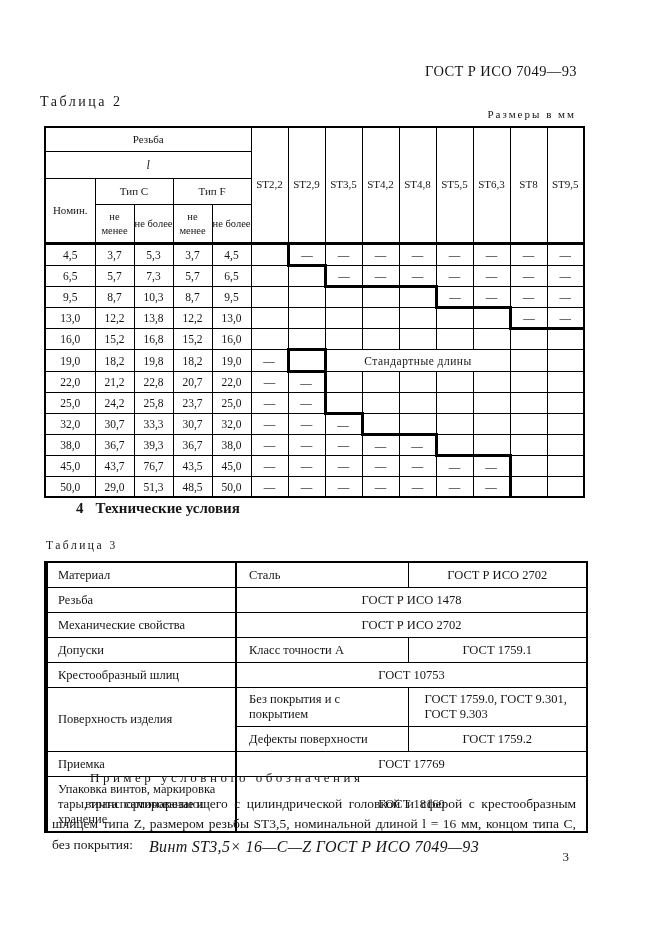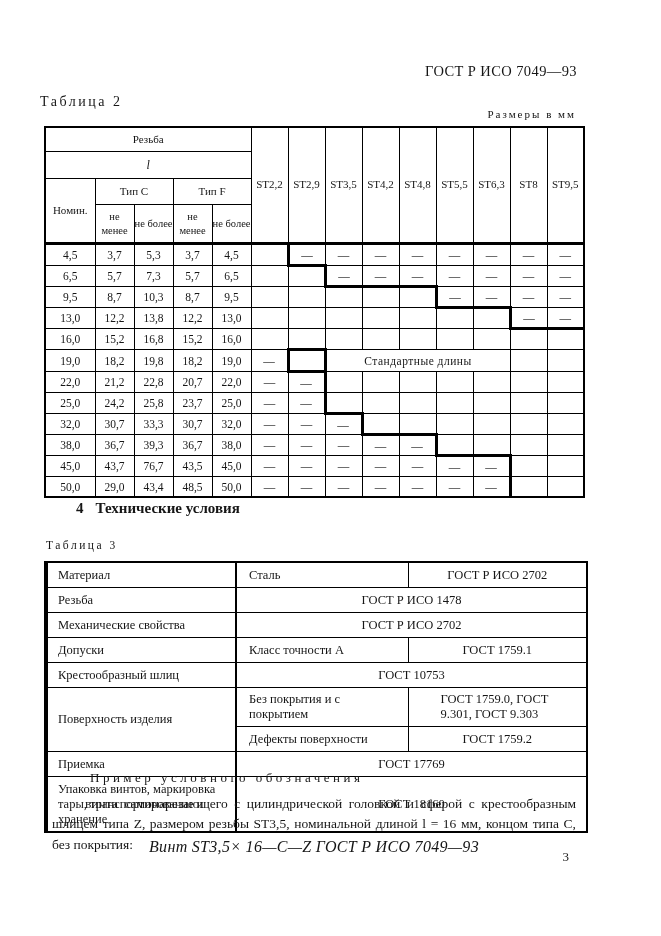--- a/index.html
+++ b/index.html
@@ -30,21 +30,21 @@
   .heading4 { position:absolute; top:500px; left:76px; font-size:15px; font-weight:bold; }
   .heading4 .num { margin-right:12px; }
   .cap3 { position:absolute; top:539px; left:46px; font-size:11.5px; letter-spacing:2.5px; }
 
   .t3wrap { position:absolute; top:561px; left:44px; }
   table.t3 { border-collapse:collapse; table-layout:fixed; width:541px; border:2px solid #000; border-left:4px solid #000; }
   .t3 td { border:1px solid #000; font-size:12.5px; vertical-align:middle; padding:2px 8px; }
   .t3 td.lab { text-align:left; padding-left:10px; border-right:2px solid #000; }
   .t3 td.mid { text-align:left; padding-left:12px; width:170px; }
   .t3 td.ref { text-align:center; }
-  .t3 td.refl { text-align:left; padding-left:32px; padding-right:10px; }
+  .t3 td.refl { text-align:left; padding-left:16px; padding-right:10px; }
   .t3 tr.rNorm td { height:20px; }
   .t3 tr.rTall td { height:34px; }
   .t3 tr.rPack td { height:50px; }
 
   .example { position:absolute; top:770px; left:44px; width:540px; }
   .ex-title { margin-left:46px; font-size:13px; letter-spacing:3.5px; margin-bottom:1px; }
   .ex-body { margin:8px; text-indent:33px; text-align:justify; font-size:13.5px; line-height:1.5; }
   .designation { position:absolute; top:838px; left:44px; width:540px; text-align:center; font-style:italic; font-size:16px; letter-spacing:0.3px; }
   .pagenum { position:absolute; top:849px; right:92px; font-size:13px; }
 </style>
@@ -272,21 +272,21 @@
             <td>—</td>
             <td>—</td>
             <td>—</td>
             <td>—</td>
             <td class="bl"></td>
             <td></td>
         </tr>
         <tr>
           <td>50,0</td>
             <td>29,0</td>
-            <td>43,4</td>
+            <td>51,3</td>
             <td>48,5</td>
             <td>50,0</td>
           <td>—</td>
             <td>—</td>
             <td>—</td>
             <td>—</td>
             <td>—</td>
             <td>—</td>
             <td>—</td>
             <td class="bl"></td>

